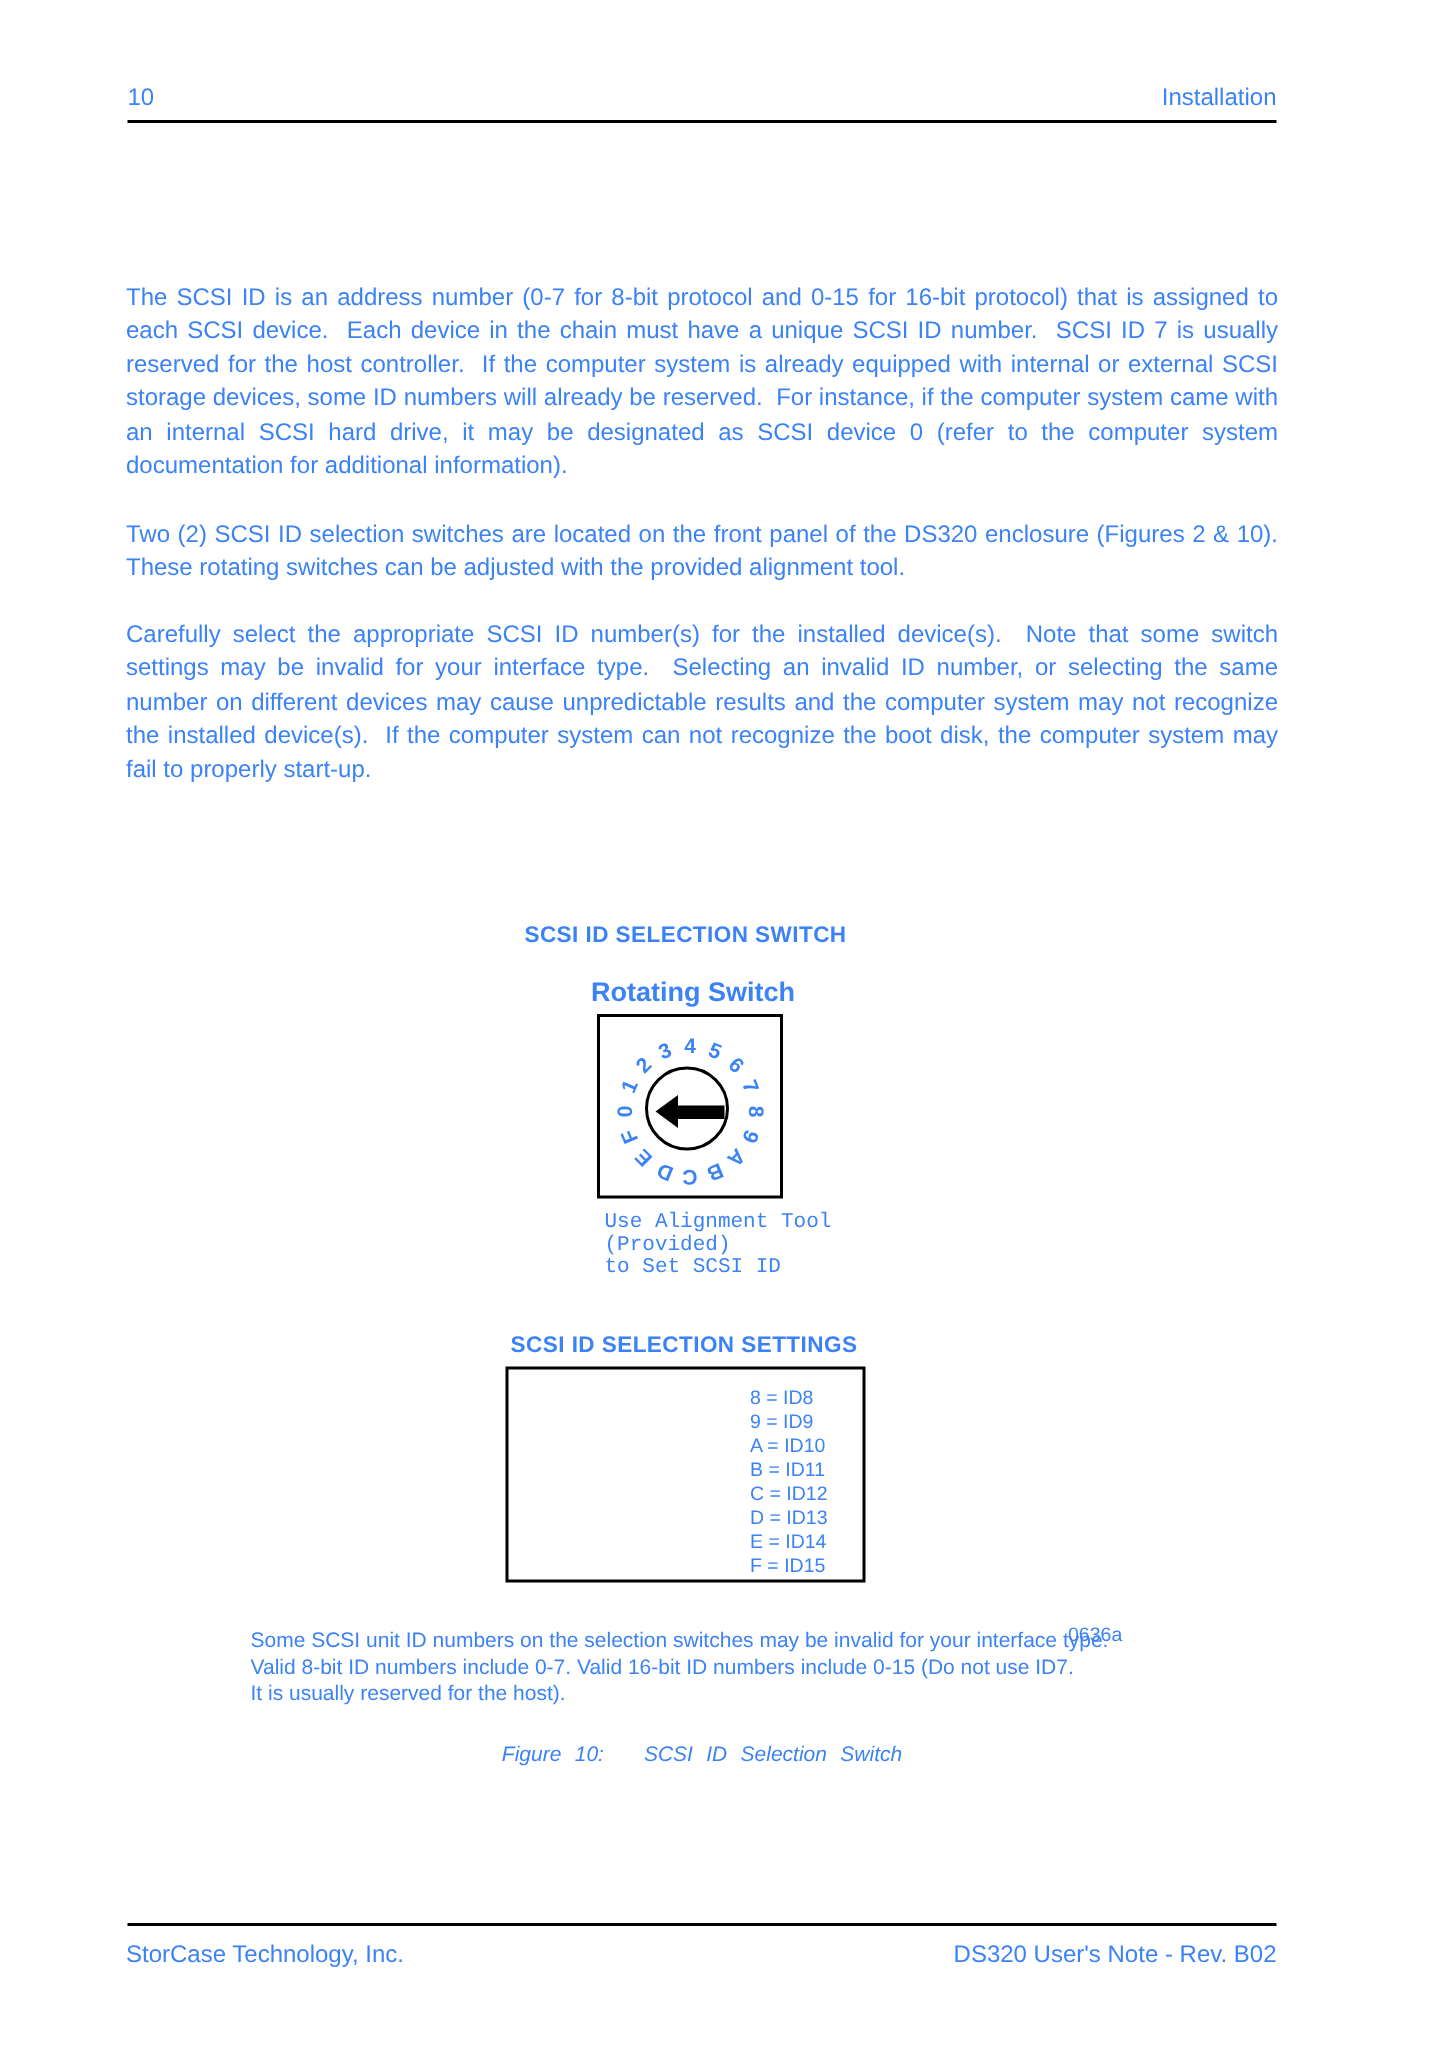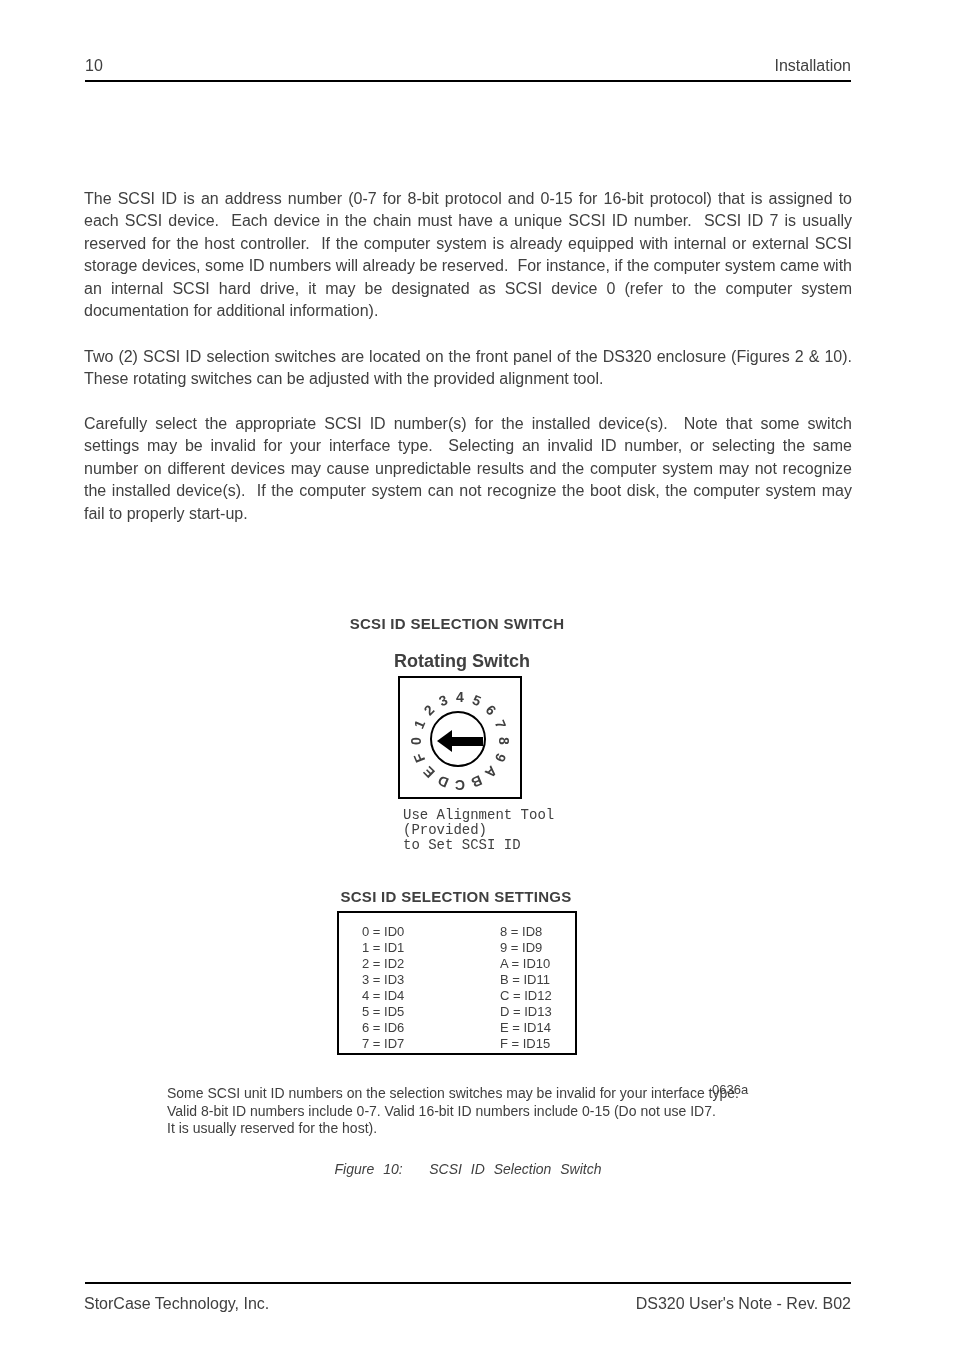--- a/index.html
+++ b/index.html
@@ -3,21 +3,21 @@
 <meta charset="utf-8">
 <style>
   * { margin: 0; padding: 0; box-sizing: border-box; }
   html, body { background: #e8e8e8; }
   .page {
     position: relative;
     width: 954px;
     height: 1369px;
     margin: 0 auto;
     background: #ffffff;
-    color: #404040;
+    color: #3b82f6;
     font-family: "Liberation Sans", "DejaVu Sans", sans-serif;
     overflow: hidden;
   }
   .abs { position: absolute; }
   .centered { transform: translateX(-50%); white-space: nowrap; }
 
   .pg-num    { left: 85px; top: 57px; font-size: 16px; }
   .section   { right: 103px; top: 57px; font-size: 16px; }
   .rule      { left: 85px; width: 766px; height: 2px; background: #000; }
   .header-rule { top: 80px; }
@@ -152,30 +152,20 @@
     </div>
   </div>
 
   <div class="abs align-note">Use Alignment Tool
 (Provided)
 to Set SCSI ID</div>
 
   <div class="abs centered fig-heading h-settings">SCSI ID SELECTION SETTINGS</div>
 
   <div class="abs settings-box">
-    <div class="settings-col left">
-        <span class="setting-row">0 = ID0</span>
-        <span class="setting-row">1 = ID1</span>
-        <span class="setting-row">2 = ID2</span>
-        <span class="setting-row">3 = ID3</span>
-        <span class="setting-row">4 = ID4</span>
-        <span class="setting-row">5 = ID5</span>
-        <span class="setting-row">6 = ID6</span>
-        <span class="setting-row">7 = ID7</span>
-      </div>
     <div class="settings-col right">
         <span class="setting-row">8 = ID8</span>
         <span class="setting-row">9 = ID9</span>
         <span class="setting-row">A = ID10</span>
         <span class="setting-row">B = ID11</span>
         <span class="setting-row">C = ID12</span>
         <span class="setting-row">D = ID13</span>
         <span class="setting-row">E = ID14</span>
         <span class="setting-row">F = ID15</span>
       </div>

